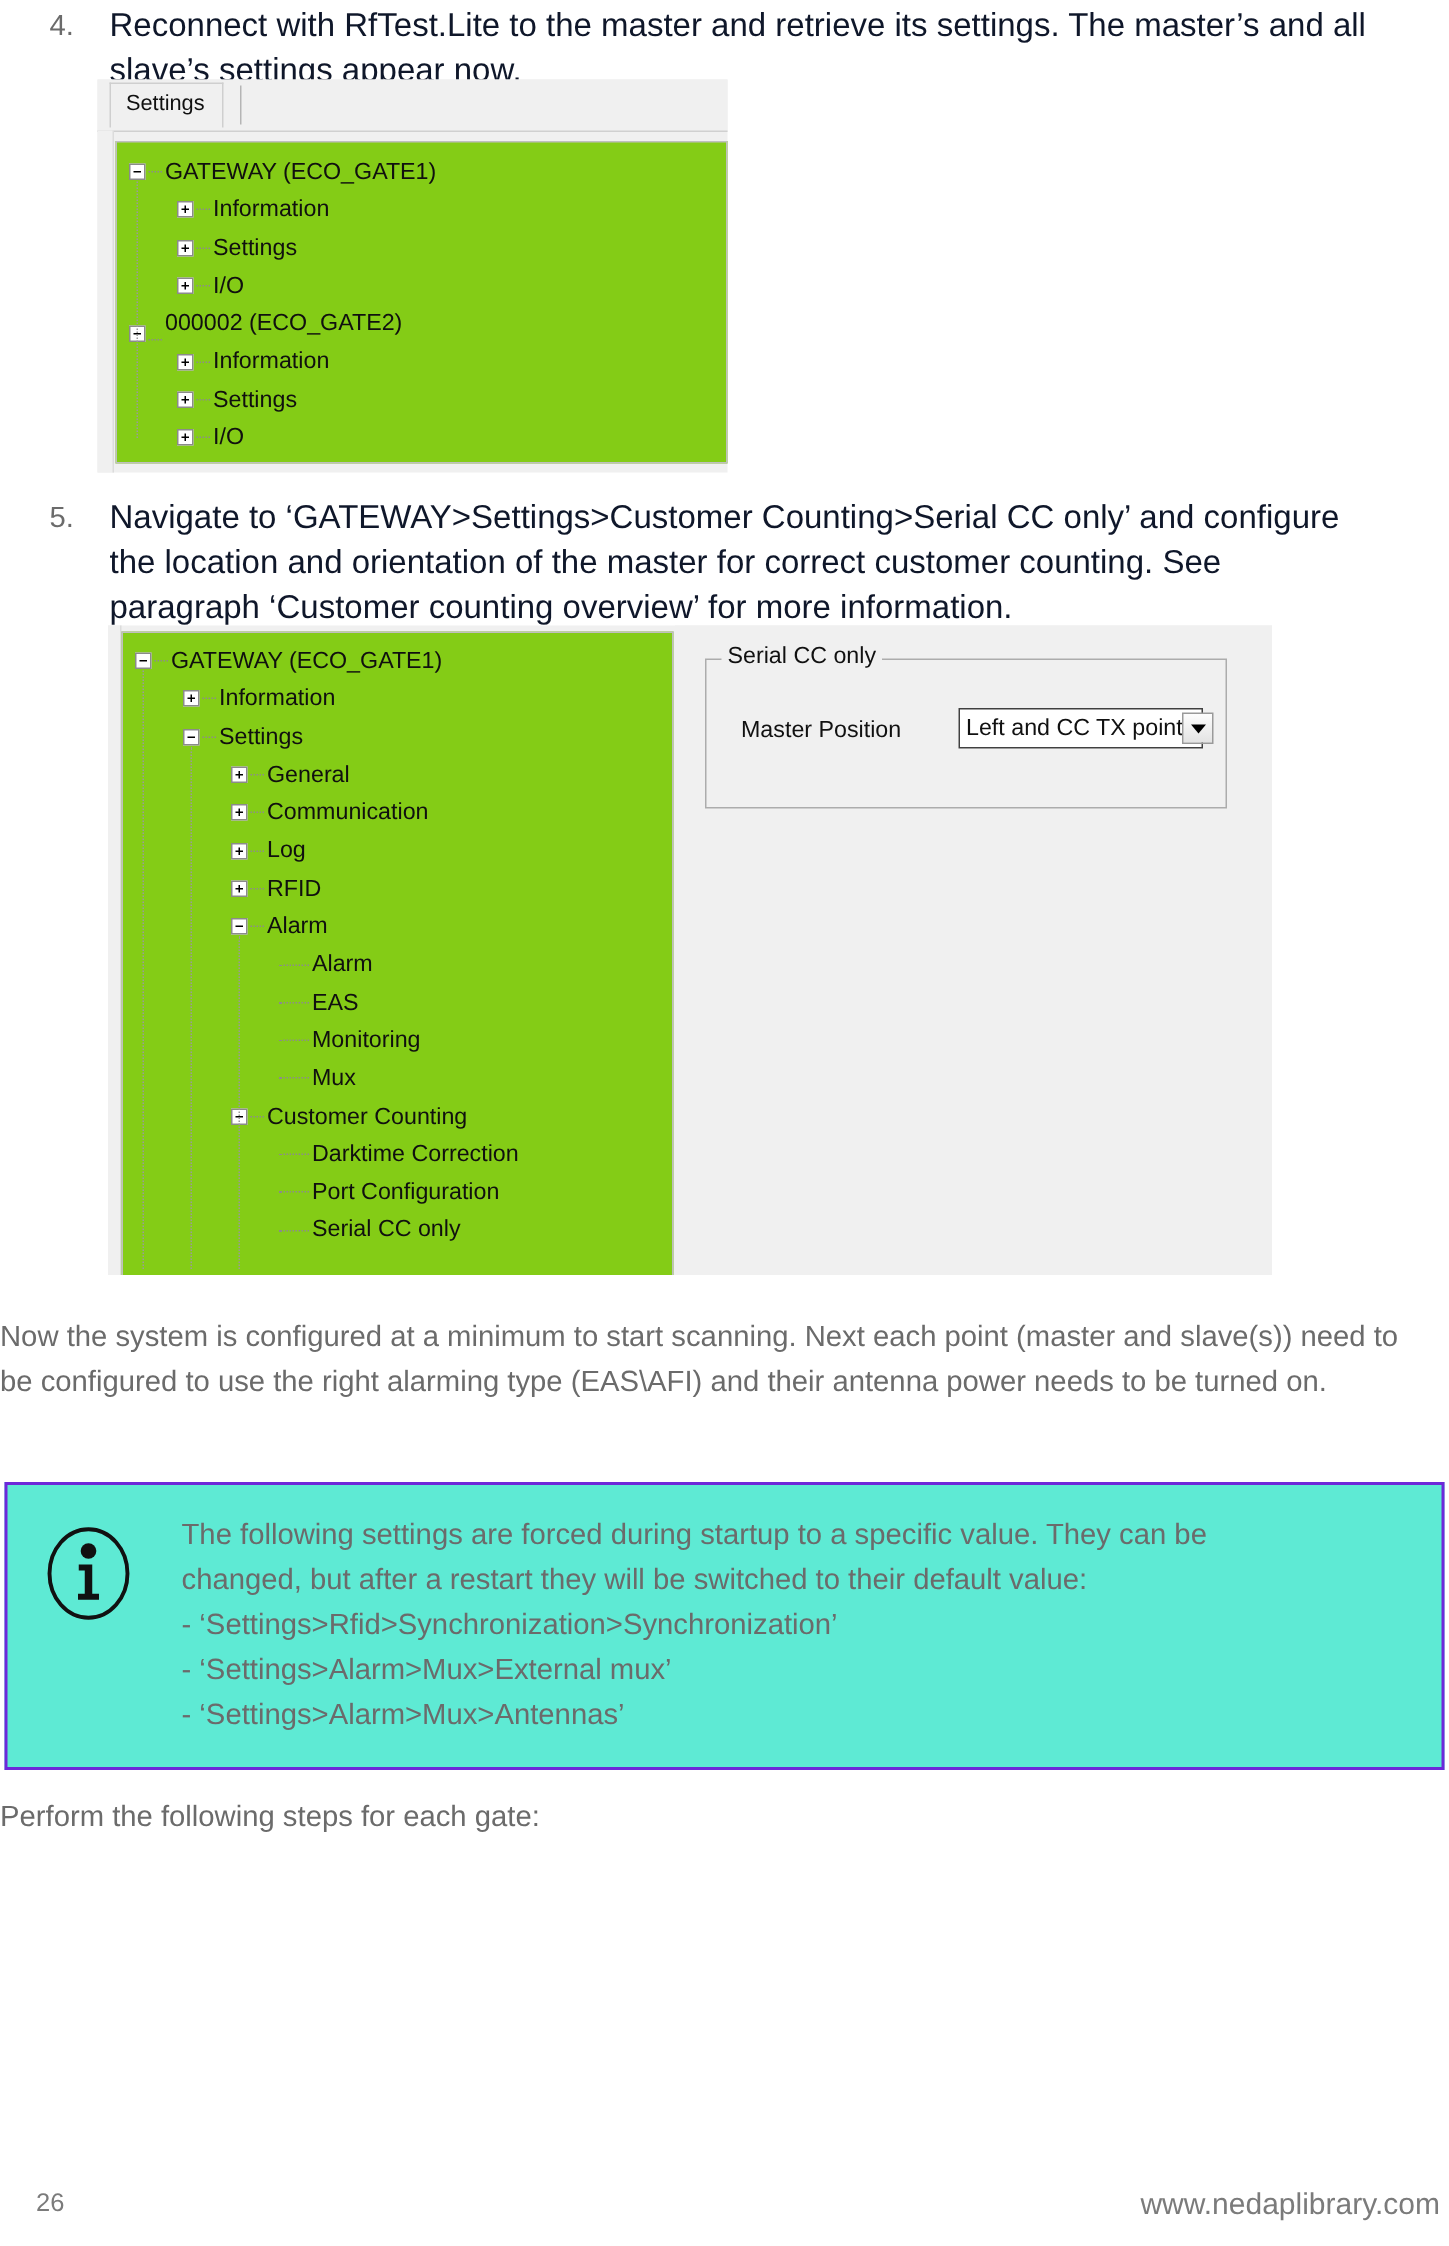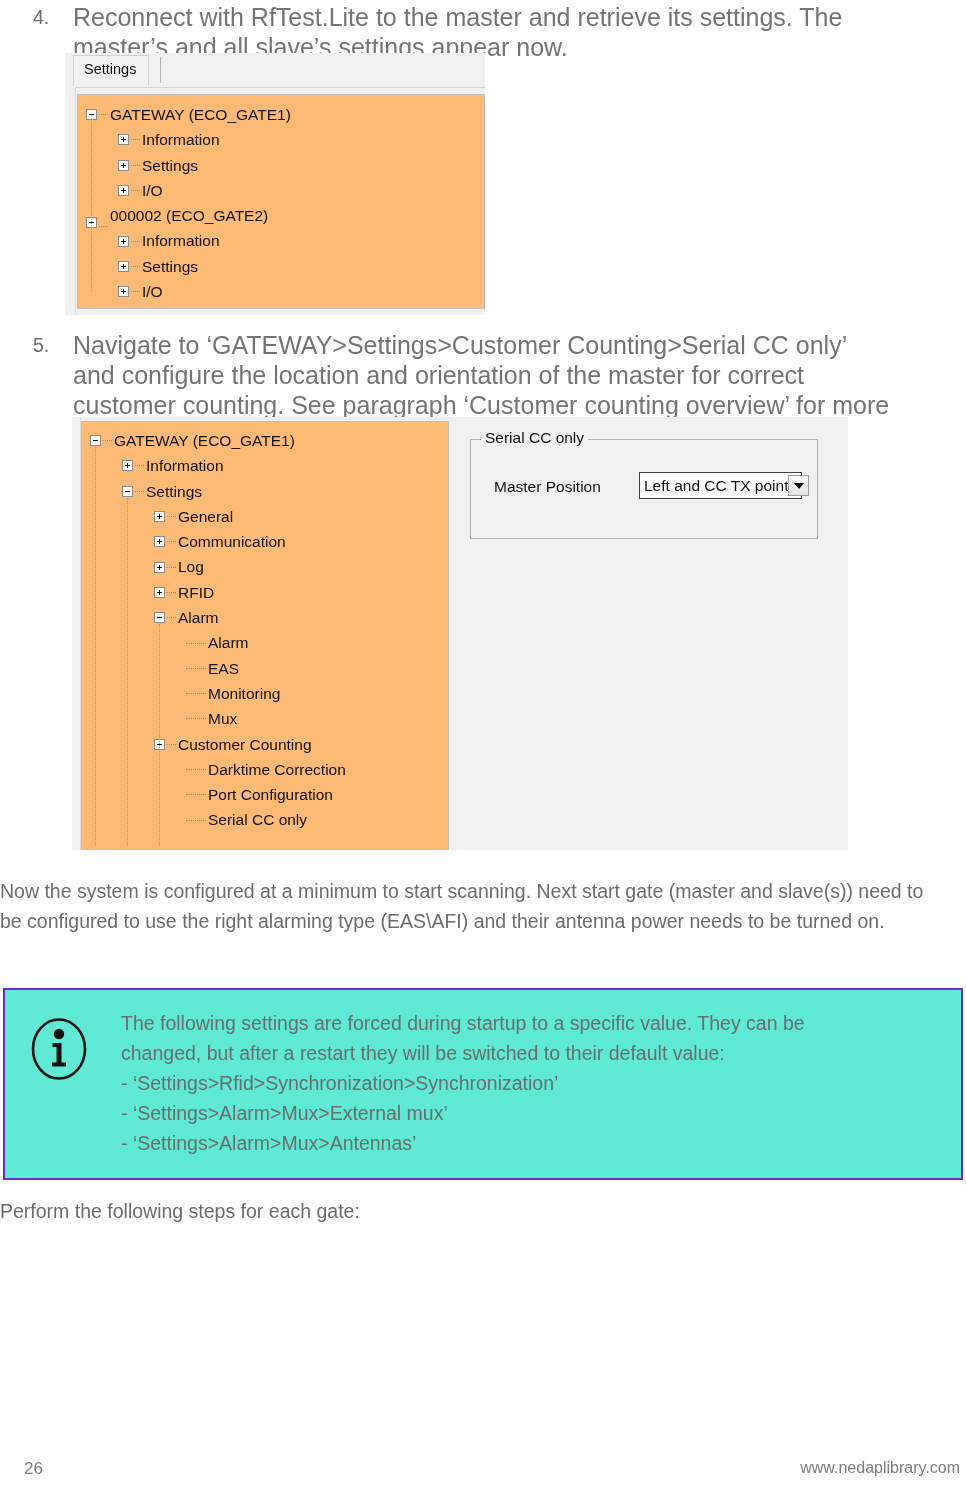--- a/index.html
+++ b/index.html
@@ -30,23 +30,23 @@
   .num {
     width: 40px;
     flex: 0 0 40px;
     text-align: left;
     font-size: 19.5px;
     line-height: 30px;
     color: #6b6b6b;
   }
   .num-body {
     flex: 1;
-    font-size: 25px;
+    font-size: 22px;
     line-height: 30px;
-    color: #737373;
+    color: #0f172a;
   }
 
   .para {
     position: absolute;
     font-size: 19.5px;
     line-height: 30px;
     color: #6b6b6b;
   }
 
   
@@ -84,21 +84,21 @@
     position: absolute;
     left: 95px;
     top: 4px;
     width: 1px;
     height: 26px;
     background: #b5b5b5;
   }
 
   .tree-pane {
     position: absolute;
-    background: #fdba74;
+    background: #84cc16;
     border: 1px solid #bfbfbf;
     box-sizing: border-box;
     overflow: hidden;
   }
 
   .leftrail {
     position: absolute;
     background: #f0f0f0;
     border-right: 1px solid #dcdcdc;
   }
@@ -262,21 +262,21 @@
     position: absolute;
     left: 24px;
     top: 1459px;
     font-size: 17px;
     color: #7b7b7b;
   }
   .footer-url {
     position: absolute;
     right: 6px;
     top: 1459px;
-    font-size: 16px;
+    font-size: 20px;
     color: #7b7b7b;
     margin-left: 32px;
   }
 </style>
 </head>
 <body>
 
 <div class="page">
 
   <div class="numbered-item" style="left:33px; top:2px; width:905px;">
@@ -442,21 +442,21 @@
         <div class="combobox" style="left:168px; top:32px; width:163px; height:27px;">
           <span class="cb-text">Left and CC TX point</span>
           <span class="cb-btn">
             <span class="cb-arrow"></span>
           </span>
         </div>
       </div>
     </div>
   </div>
 
-  <div class="para" style="left:0px; top:876px; width:940px;">Now the system is configured at a minimum to start scanning. Next start gate (master and slave(s)) need to be configured to use the right alarming type (EAS\AFI) and their antenna power needs to be turned on.</div>
+  <div class="para" style="left:0px; top:876px; width:940px;">Now the system is configured at a minimum to start scanning. Next each point (master and slave(s)) need to be configured to use the right alarming type (EAS\AFI) and their antenna power needs to be turned on.</div>
 
   <div class="infobox" style="left:3px; top:988px; width:960px; height:192px;">
     <div class="info-icon">
       <svg viewBox="0 0 56 62" width="56" height="62" aria-hidden="true">
         <ellipse cx="28" cy="31" rx="26" ry="29.5" fill="none" stroke="#111" stroke-width="2.6"></ellipse>
         <circle cx="28" cy="16" r="5.2" fill="#111"></circle>
         <path d="M21.5 25 H30.5 V44.5 H35 V48.5 H21 V44.5 H25.5 V29 H21.5 Z" fill="#111"></path>
       </svg>
     </div>
     <div class="info-text">

